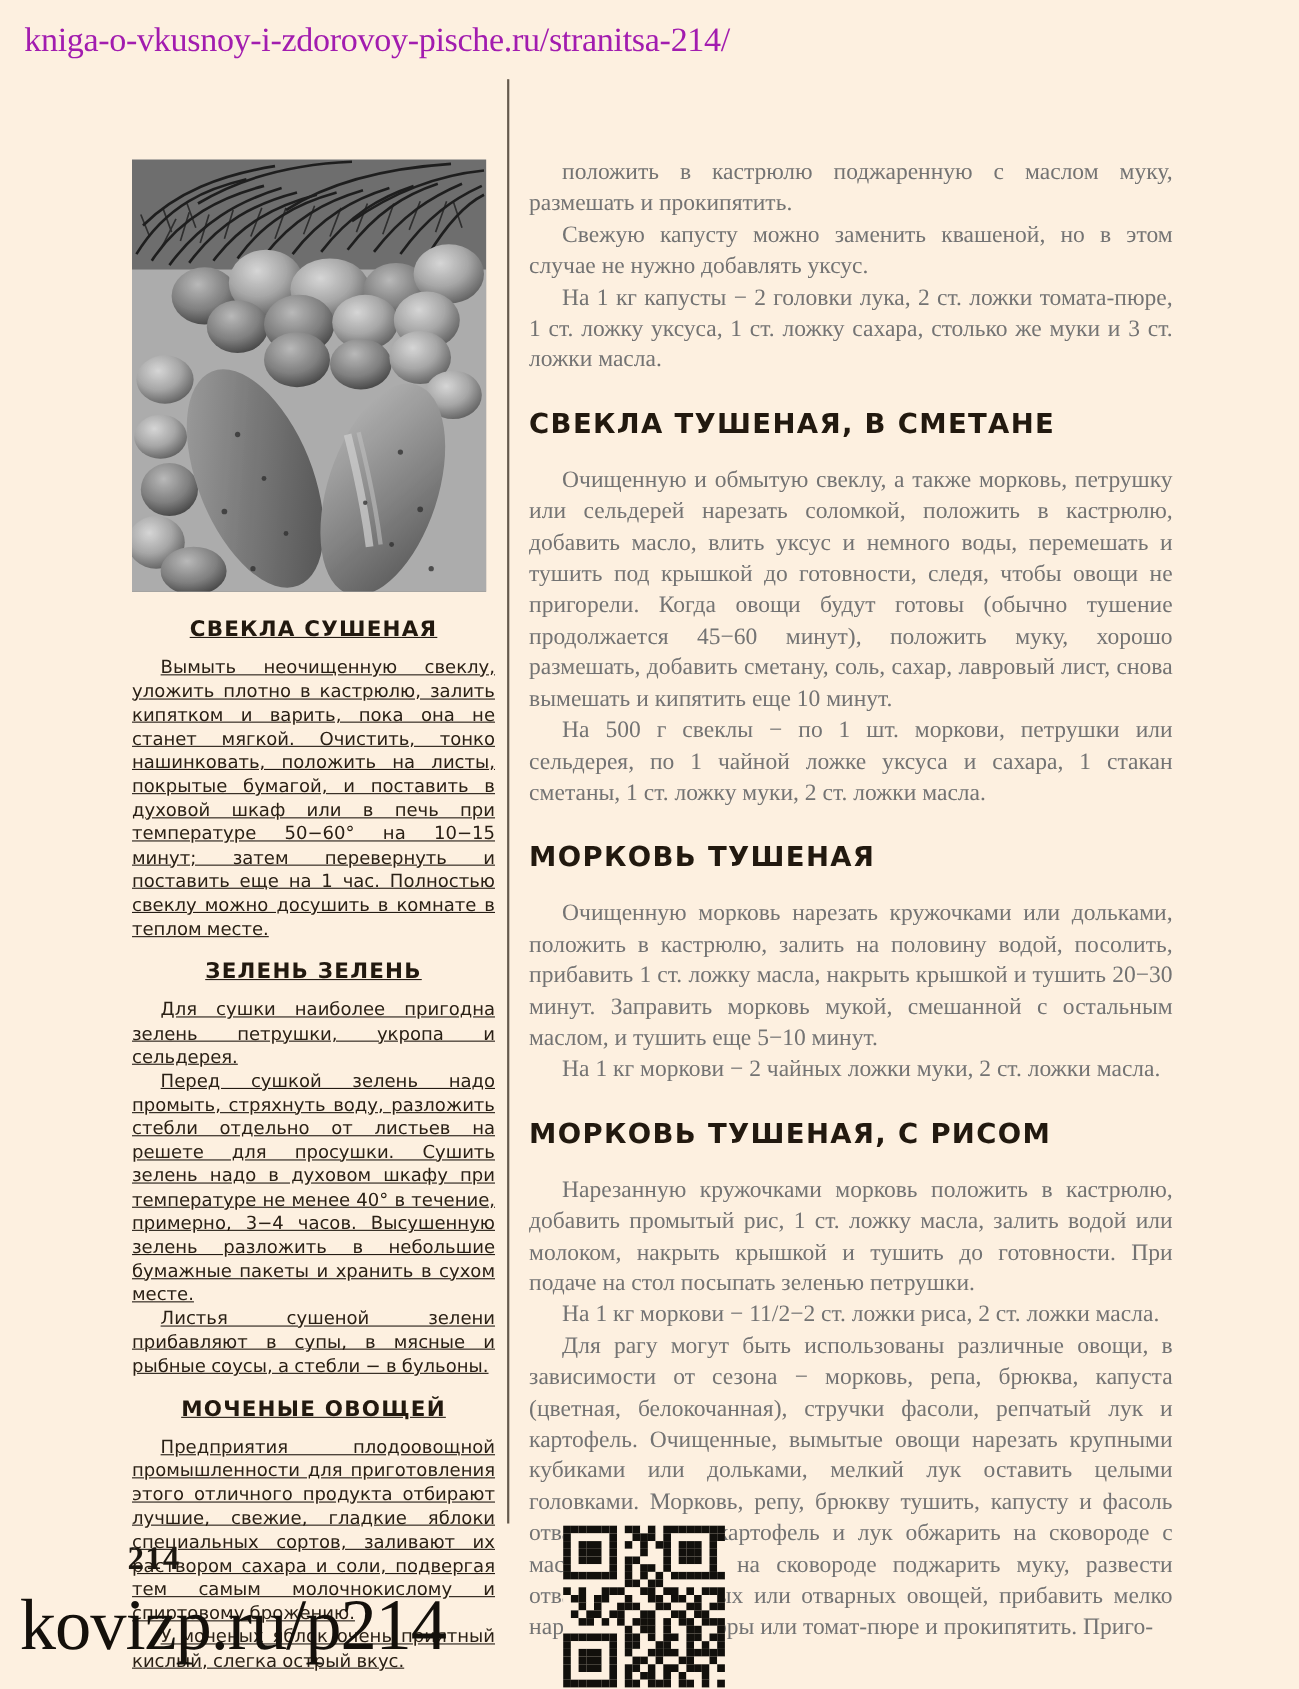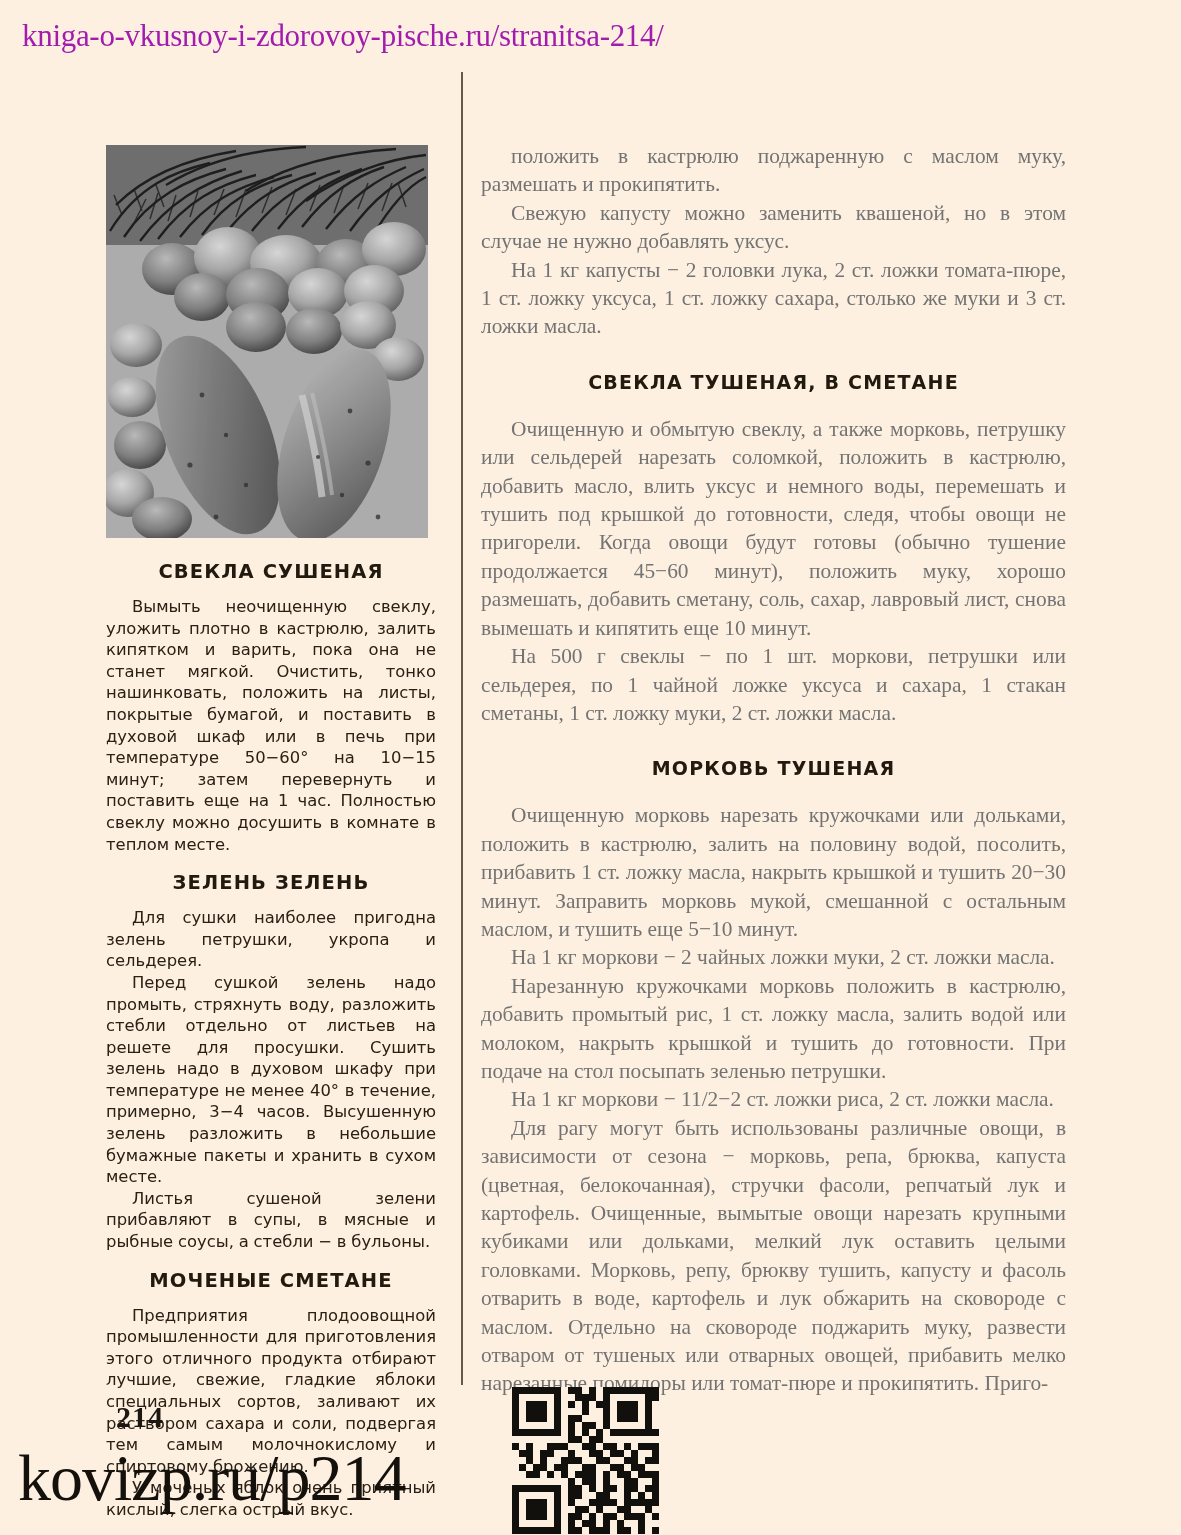--- a/index.html
+++ b/index.html
@@ -44,23 +44,24 @@
     top: 72px;
     width: 2px;
     height: 1313px;
     background: #4a4034;
     opacity: .85;
   }
 
   
   #left-column {
     position: absolute;
-    left: 106px;
+    left: 120px;
     top: 145px;
     width: 330px;
+    text-decoration: underline;
   }
   #right-column {
     position: absolute;
     left: 481px;
     top: 142px;
     width: 585px;
   }
 
   
   .photo-frame {
@@ -94,23 +95,22 @@
     color: #2a2015;
     hyphens: manual;
     word-spacing: -0.4px;
   }
   .lc-p + .lc-p { margin-top: 0; }
 
   
   .rc-head {
     font-family: "DejaVu Sans", "Liberation Sans", sans-serif;
     font-weight: bold;
-    font-size: 19px;
+    font-size: 25px;
     letter-spacing: 1.2px;
-    text-align: center;
     margin: 30px 0 22px 0;
     color: #22190f;
   }
   .rc-p {
     font-family: "Liberation Serif", "DejaVu Serif", serif;
     font-size: 21.4px;
     line-height: 28.4px;
     text-align: justify;
     text-indent: 30px;
     margin: 0;
@@ -275,40 +275,41 @@
   <div>
 
     <h2 class="lc-head">СВЕКЛА СУШЕНАЯ</h2>
     <p class="lc-p">Вымыть неочищенную свеклу, уложить плотно в кастрюлю, залить кипятком и варить, пока она не станет мягкой. Очистить, тонко нашинковать, положить на листы, покрытые бумагой, и поставить в духовой шкаф или в печь при температуре 50−60° на 10−15 минут; затем перевернуть и поставить еще на 1 час. Полностью свеклу можно досушить в комнате в теплом месте.</p>
 
     <h2 class="lc-head">ЗЕЛЕНЬ ЗЕЛЕНЬ</h2>
     <p class="lc-p">Для сушки наиболее пригодна зелень петрушки, укропа и сельдерея.</p>
     <p class="lc-p">Перед сушкой зелень надо промыть, стряхнуть воду, разложить стебли отдельно от листьев на решете для просушки. Сушить зелень надо в духовом шкафу при температуре не менее 40° в течение, примерно, 3−4 часов. Высушенную зелень разложить в небольшие бумажные пакеты и хранить в сухом месте.</p>
     <p class="lc-p">Листья сушеной зелени прибавляют в супы, в мясные и рыбные соусы, а стебли − в бульоны.</p>
 
-    <h2 class="lc-head">МОЧЕНЫЕ СМЕТАНЕ</h2>
+    <h2 class="lc-head">МОЧЕНЫЕ ОВОЩЕЙ</h2>
     <p class="lc-p">Предприятия плодоовощной промышленности для приготовления этого отличного продукта отбирают лучшие, свежие, гладкие яблоки специальных сортов, заливают их раствором сахара и соли, подвергая тем самым молочнокислому и спиртовому брожению.</p>
     <p class="lc-p">У моченых яблок очень приятный кислый, слегка острый вкус.</p>
   </div>
 </div>
 
 <div id="right-column">
 
   <p class="rc-p">положить в кастрюлю поджаренную с маслом муку, размешать и прокипятить.</p>
   <p class="rc-p">Свежую капусту можно заменить квашеной, но в этом случае не нужно добавлять уксус.</p>
   <p class="rc-p">На 1 кг капусты − 2 головки лука, 2 ст. ложки томата-пюре, 1 ст. ложку уксуса, 1 ст. ложку сахара, столько же муки и 3 ст. ложки масла.</p>
 
   <h2 class="rc-head">СВЕКЛА ТУШЕНАЯ, В СМЕТАНЕ</h2>
   <p class="rc-p">Очищенную и обмытую свеклу, а также морковь, петрушку или сельдерей нарезать соломкой, положить в кастрюлю, добавить масло, влить уксус и немного воды, перемешать и тушить под крышкой до готовности, следя, чтобы овощи не пригорели. Когда овощи будут готовы (обычно тушение продолжается 45−60 минут), положить муку, хорошо размешать, добавить сметану, соль, сахар, лавровый лист, снова вымешать и кипятить еще 10 минут.</p>
   <p class="rc-p">На 500 г свеклы − по 1 шт. моркови, петрушки или сельдерея, по 1 чайной ложке уксуса и сахара, 1 стакан сметаны, 1 ст. ложку муки, 2 ст. ложки масла.</p>
 
   <h2 class="rc-head">МОРКОВЬ ТУШЕНАЯ</h2>
   <p class="rc-p">Очищенную морковь нарезать кружочками или дольками, положить в кастрюлю, залить на половину водой, посолить, прибавить 1 ст. ложку масла, накрыть крышкой и тушить 20−30 минут. Заправить морковь мукой, смешанной с остальным маслом, и тушить еще 5−10 минут.</p>
   <p class="rc-p">На 1 кг моркови − 2 чайных ложки муки, 2 ст. ложки масла.</p>
 
+  <h2 class="rc-head">МОРКОВЬ ТУШЕНАЯ, С РИСОМ</h2>
   <p class="rc-p">Нарезанную кружочками морковь положить в кастрюлю, добавить промытый рис, 1 ст. ложку масла, залить водой или молоком, накрыть крышкой и тушить до готовности. При подаче на стол посыпать зеленью петрушки.</p>
   <p class="rc-p">На 1 кг моркови − 11/2−2 ст. ложки риса, 2 ст. ложки масла.</p>
 
   <p class="rc-p">Для рагу могут быть использованы различные овощи, в зависимости от сезона − морковь, репа, брюква, капуста (цветная, белокочанная), стручки фасоли, репчатый лук и картофель. Очищенные, вымытые овощи нарезать крупными кубиками или дольками, мелкий лук оставить целыми головками. Морковь, репу, брюкву тушить, капусту и фасоль отварить в воде, картофель и лук обжарить на сковороде с маслом. Отдельно на сковороде поджарить муку, развести отваром от тушеных или отварных овощей, прибавить мелко нарезанные помидоры или томат-пюре и прокипятить. Приго-</p>
 </div>
 
 <div id="page-number">214</div>
 
 <div id="footer-url">kovizp.ru/p214</div>
 

